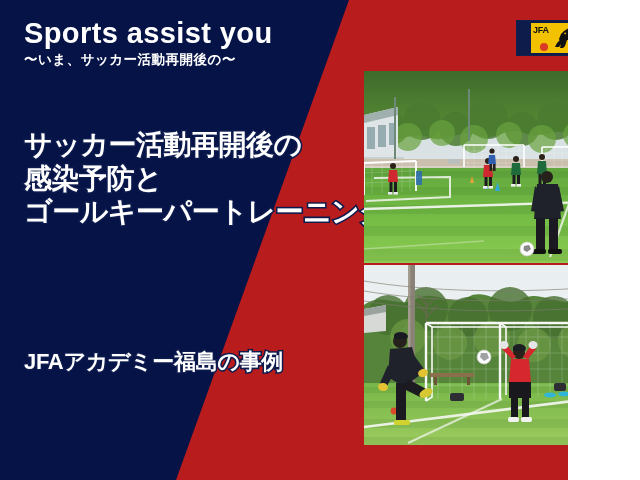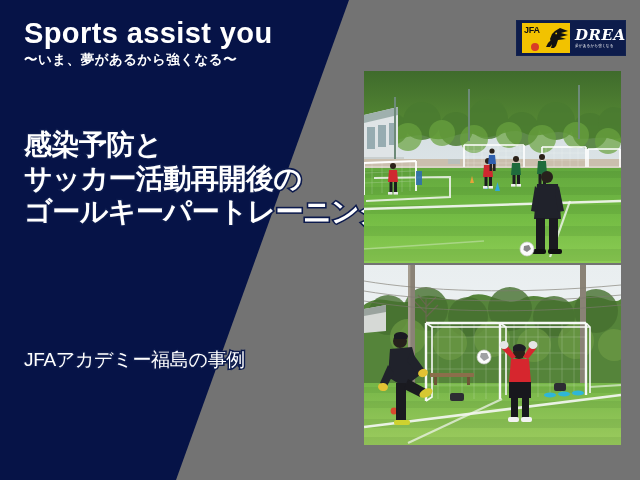--- a/index.html
+++ b/index.html
@@ -9,23 +9,23 @@
   }
   body {
     width: 640px;
     height: 480px;
     overflow: hidden;
     font-family: "Liberation Sans", sans-serif;
   }
 
   #slide {
     position: relative;
-    width: 640px;
+    width: 568px;
     height: 480px;
-    background: #737373;
+    background: #b91c1c;
     overflow: hidden;
   }
 
   
   .navy-wedge {
     position: absolute;
     left: 0;
     top: 0;
     width: 640px;
     height: 480px;
@@ -68,21 +68,21 @@
     background: #0d1c4b;
     border: 1px solid #12224f;
     box-sizing: border-box;
     display: flex;
     align-items: center;
     overflow: hidden;
   }
   .logo-crest {
     width: 48px;
     height: 30px;
-    margin-left: 5px;
+    margin-left: 14px;
     background: #f2c200;
     position: relative;
     flex: none;
     overflow: hidden;
   }
   .logo-jfa {
     position: absolute;
     left: 2px;
     top: 3px;
     font-size: 9px;
@@ -145,22 +145,22 @@
     letter-spacing: -0.5px;
   }
 
   .subline-block {
     position: absolute;
     left: 24px;
     top: 348px;
     width: 360px;
   }
   .sl-line {
-    font-size: 19px;
-    font-weight: normal;
+    font-size: 22px;
+    font-weight: bold;
     line-height: 1.25;
     color: #ffffff;
     white-space: nowrap;
     -webkit-text-stroke: 3px #0c1a4d;
     paint-order: stroke fill;
     letter-spacing: -0.3px;
   }
 
   
   .photo {
@@ -183,42 +183,42 @@
 </style>
 </head>
 <body>
 
 <div id="slide">
 
   <div class="navy-wedge"></div>
 
   <div class="header">
     <div class="header-title">Sports assist you</div>
-    <div class="header-sub">〜いま、夢があるから強くなる〜</div>
+    <div class="header-sub">〜いま、サッカー活動再開後の〜</div>
   </div>
 
   <div class="logo">
     <div class="logo-crest">
       <div class="logo-jfa">JFA</div>
       <svg class="crow" viewBox="0 0 30 24">
         <path d="M21 2 L29 5 L22 7 L29 9 L21 11 L27 13 L19 14 L17 20 L15 22 L12 22 L13 18 L11 13 L13 8 L16 5 Z" fill="#111111"></path>
         <path d="M13 13 L9 17 L7 21 L11 21 L14 17 Z" fill="#111111"></path>
         <circle cx="17.2" cy="7.4" r="0.9" fill="#f2c200"></circle>
       </svg>
       <div class="logo-ball"></div>
     </div>
     <div class="logo-words">
       <div class="logo-dream">DREAM</div>
       <div class="logo-tag">夢があるから強くなる</div>
     </div>
   </div>
 
   <div class="headline">
+    <div class="hl-line">サッカー活動再開後の</div>
     <div class="hl-line">感染予防と</div>
-    <div class="hl-line">サッカー活動再開後の</div>
     <div class="hl-line">ゴールキーパートレーニング</div>
   </div>
 
   <div class="subline-block">
     <div class="sl-line">JFAアカデミー福島の事例</div>
   </div>
 
   <div class="photo" id="photo-top">
     <svg viewBox="0 0 257 192" preserveAspectRatio="none">
       <defs>

